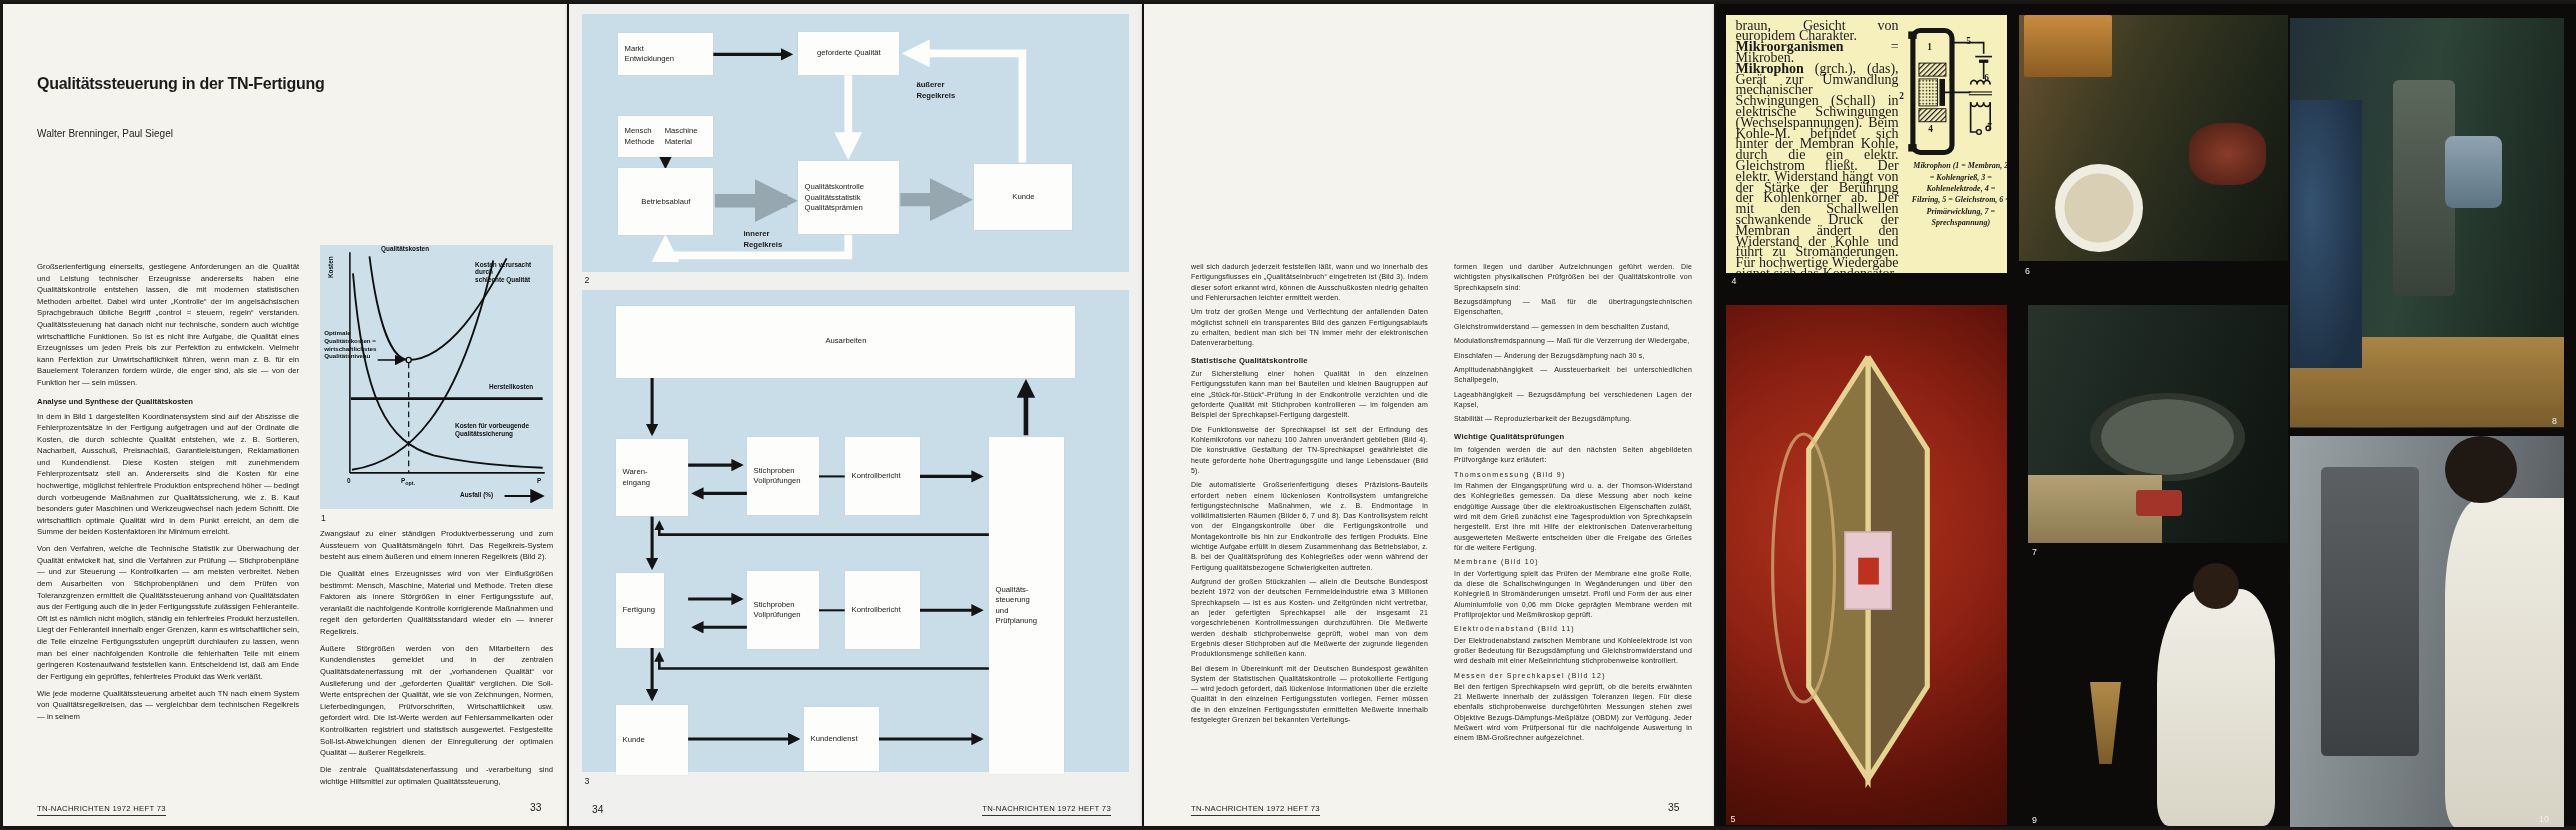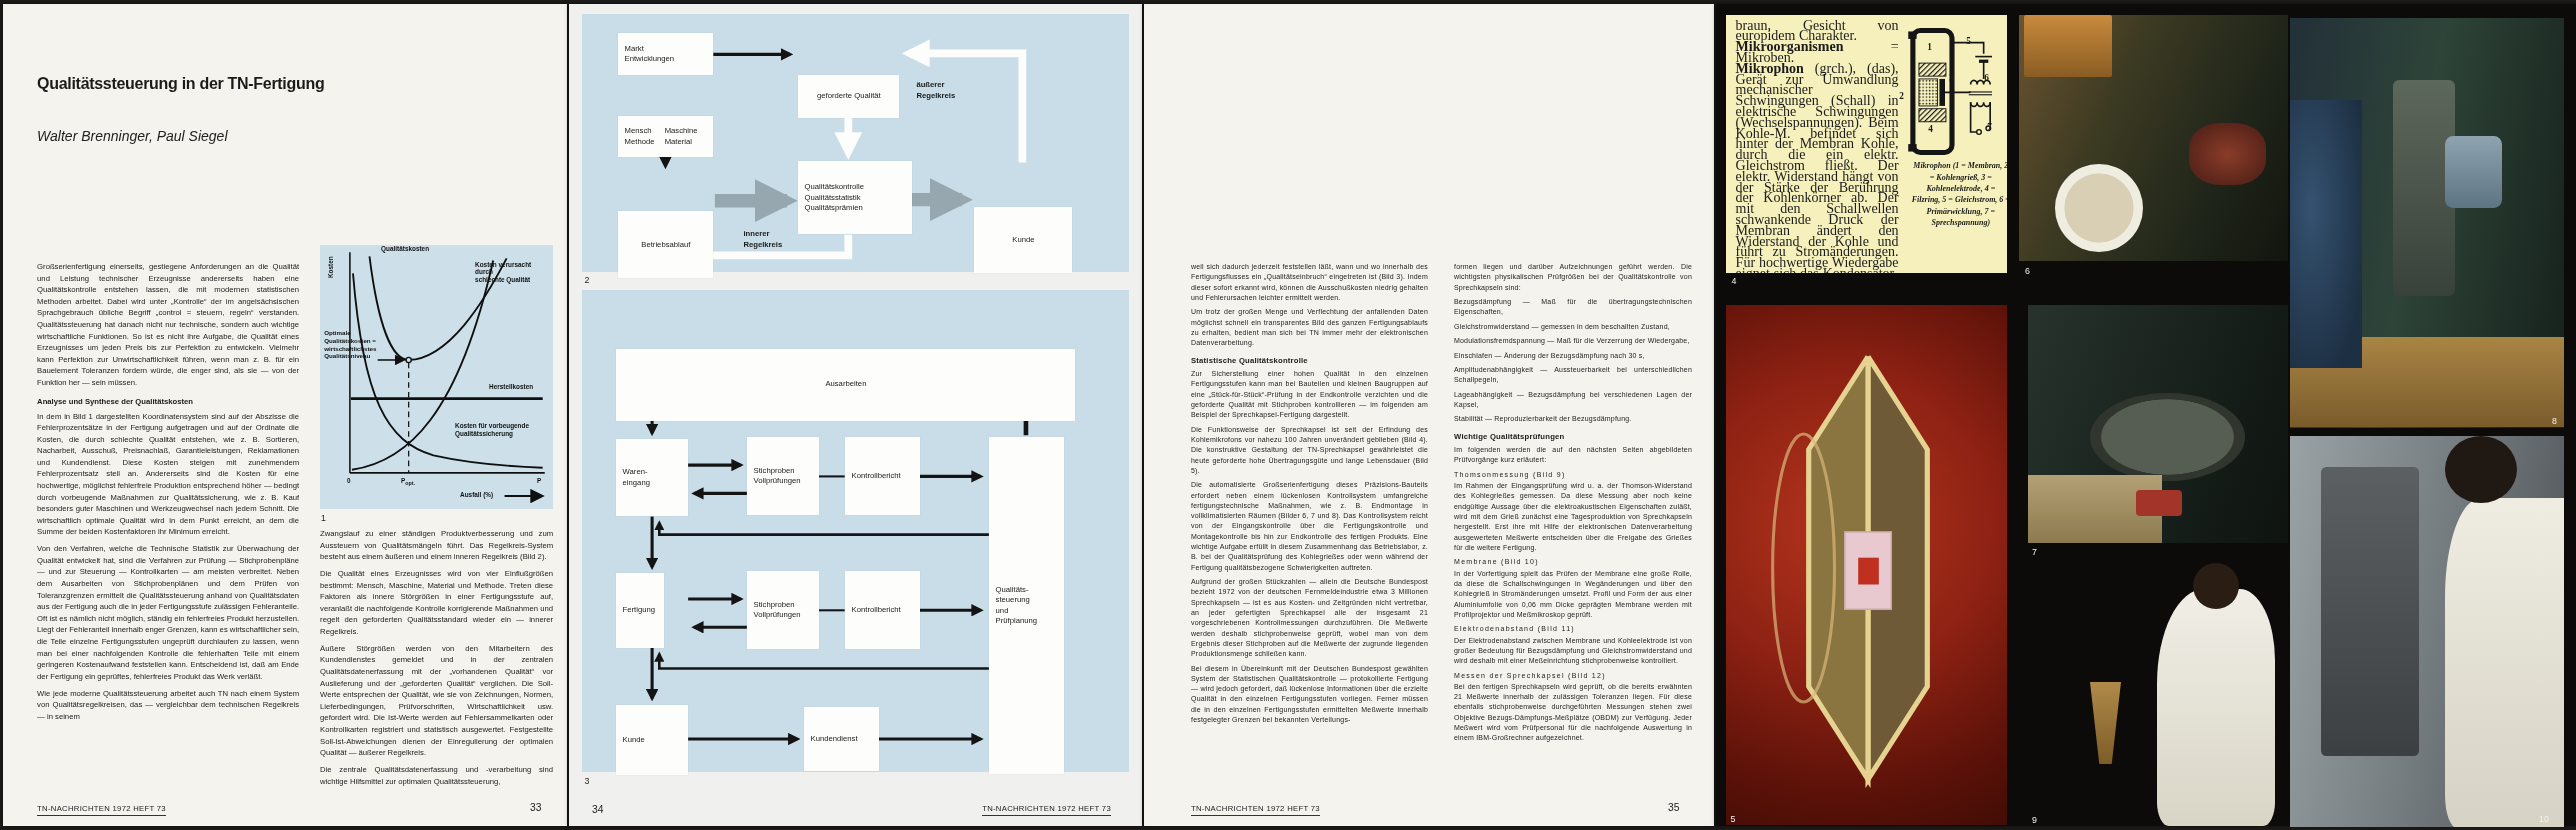--- a/index.html
+++ b/index.html
@@ -2,36 +2,36 @@
 <html style="font-size:8.2px"><head>
 <meta charset="utf-8">
 <style>
   html,body{margin:0;padding:0;background:#1c1b19;width:3434px;height:831px;overflow:hidden;
     font-family:"Liberation Sans",sans-serif;color:#1b1b1b;}
   .page{position:absolute;top:4.1px;height:822px;background:#f4f3ee;box-shadow:0 0 4.1px rgba(0,0,0,.6);}
   .abs{position:absolute;}
   
   #p1{left:3.1px;width:564px;}
   .title{font-size:16px;font-weight:bold;letter-spacing:-0.3px;}
-  .authors{font-size:14px;color:#222;font-style:italic;}
+  .authors{font-size:10px;color:#222;}
   .bodycol p{margin:0 0 5.2px 0;text-align:justify;}
   .col1{font-size:7.7px;line-height:11.6px;}
   .h3{font-weight:bold;font-size:7.7px;margin:7.2px 0 3.1px 0;}
   .chartPanel{background:#cde0ea;}
   .clabel{position:absolute;font-size:6.4px;font-weight:bold;line-height:7.7px;white-space:pre-line;color:#101010;}
   .figno{font-size:8.8px;color:#222;}
   .footerline{font-size:7.7px;letter-spacing:0.3px;border-bottom:1px solid #333;padding-bottom:1.5px;}
   .pageno{font-size:10.3px;color:#222;}
   
   #p2{left:569px;width:573px;background:#f0f1ee;}
   .bluepanel{background:#c9dde8;}
   .fbox{position:absolute;background:#fdfdfb;font-size:7.7px;line-height:10.3px;
     display:flex;align-items:center;box-shadow:0 0 0 0.5px rgba(0,0,0,.04);}
   .fbox .in{padding:4.1px 6.2px;white-space:pre-line;}
-  .fbox.center{justify-content:center;text-align:left;margin-top:43px;}
+  .fbox.center{justify-content:center;text-align:left;}
   .flabel{position:absolute;font-size:7.7px;font-weight:bold;white-space:pre-line;line-height:10.3px;}
   .grid2{display:grid;grid-template-columns:1fr 1fr;gap:1px 7.2px;padding:4.1px 6.2px;}
   
   #p3{left:1144px;width:570px;}
   .capline{font-size:7.7px;line-height:12px;}
   .col3{font-size:7px;line-height:10.3px;letter-spacing:0.2px;}
   .col3 p{margin:0 0 4.1px 0;text-align:justify;}
   .subh{letter-spacing:1.3px;font-size:7px;margin:2.1px 0 1px 0;}
   
   #spread{left:1716px;width:1146px;background:#0c0b09;}
@@ -142,21 +142,21 @@
         <div class="grid2">
           <span>Mensch</span>
           <span>Maschine</span>
           <span>Methode</span>
           <span>Material</span>
         </div>
       </div>
       <div class="fbox center" style="left:36px;top:154px;width:95px;height:67px">
           <div class="in">Betriebsablauf</div>
         </div>
-      <div class="fbox" style="left:216px;top:147px;width:114px;height:73px">
+      <div class="fbox" style="left:216px;top:147px;width:101px;height:73px">
           <div class="in">Qualitätskontrolle
 Qualitätsstatistik
 Qualitätsprämien</div>
         </div>
       <div class="fbox center" style="left:392px;top:150px;width:98px;height:66px">
           <div class="in">Kunde</div>
         </div>
       <div class="flabel" style="left:334px;top:66px">äußerer
 Regelkreis</div>
       <div class="flabel" style="left:161px;top:215px">innerer

